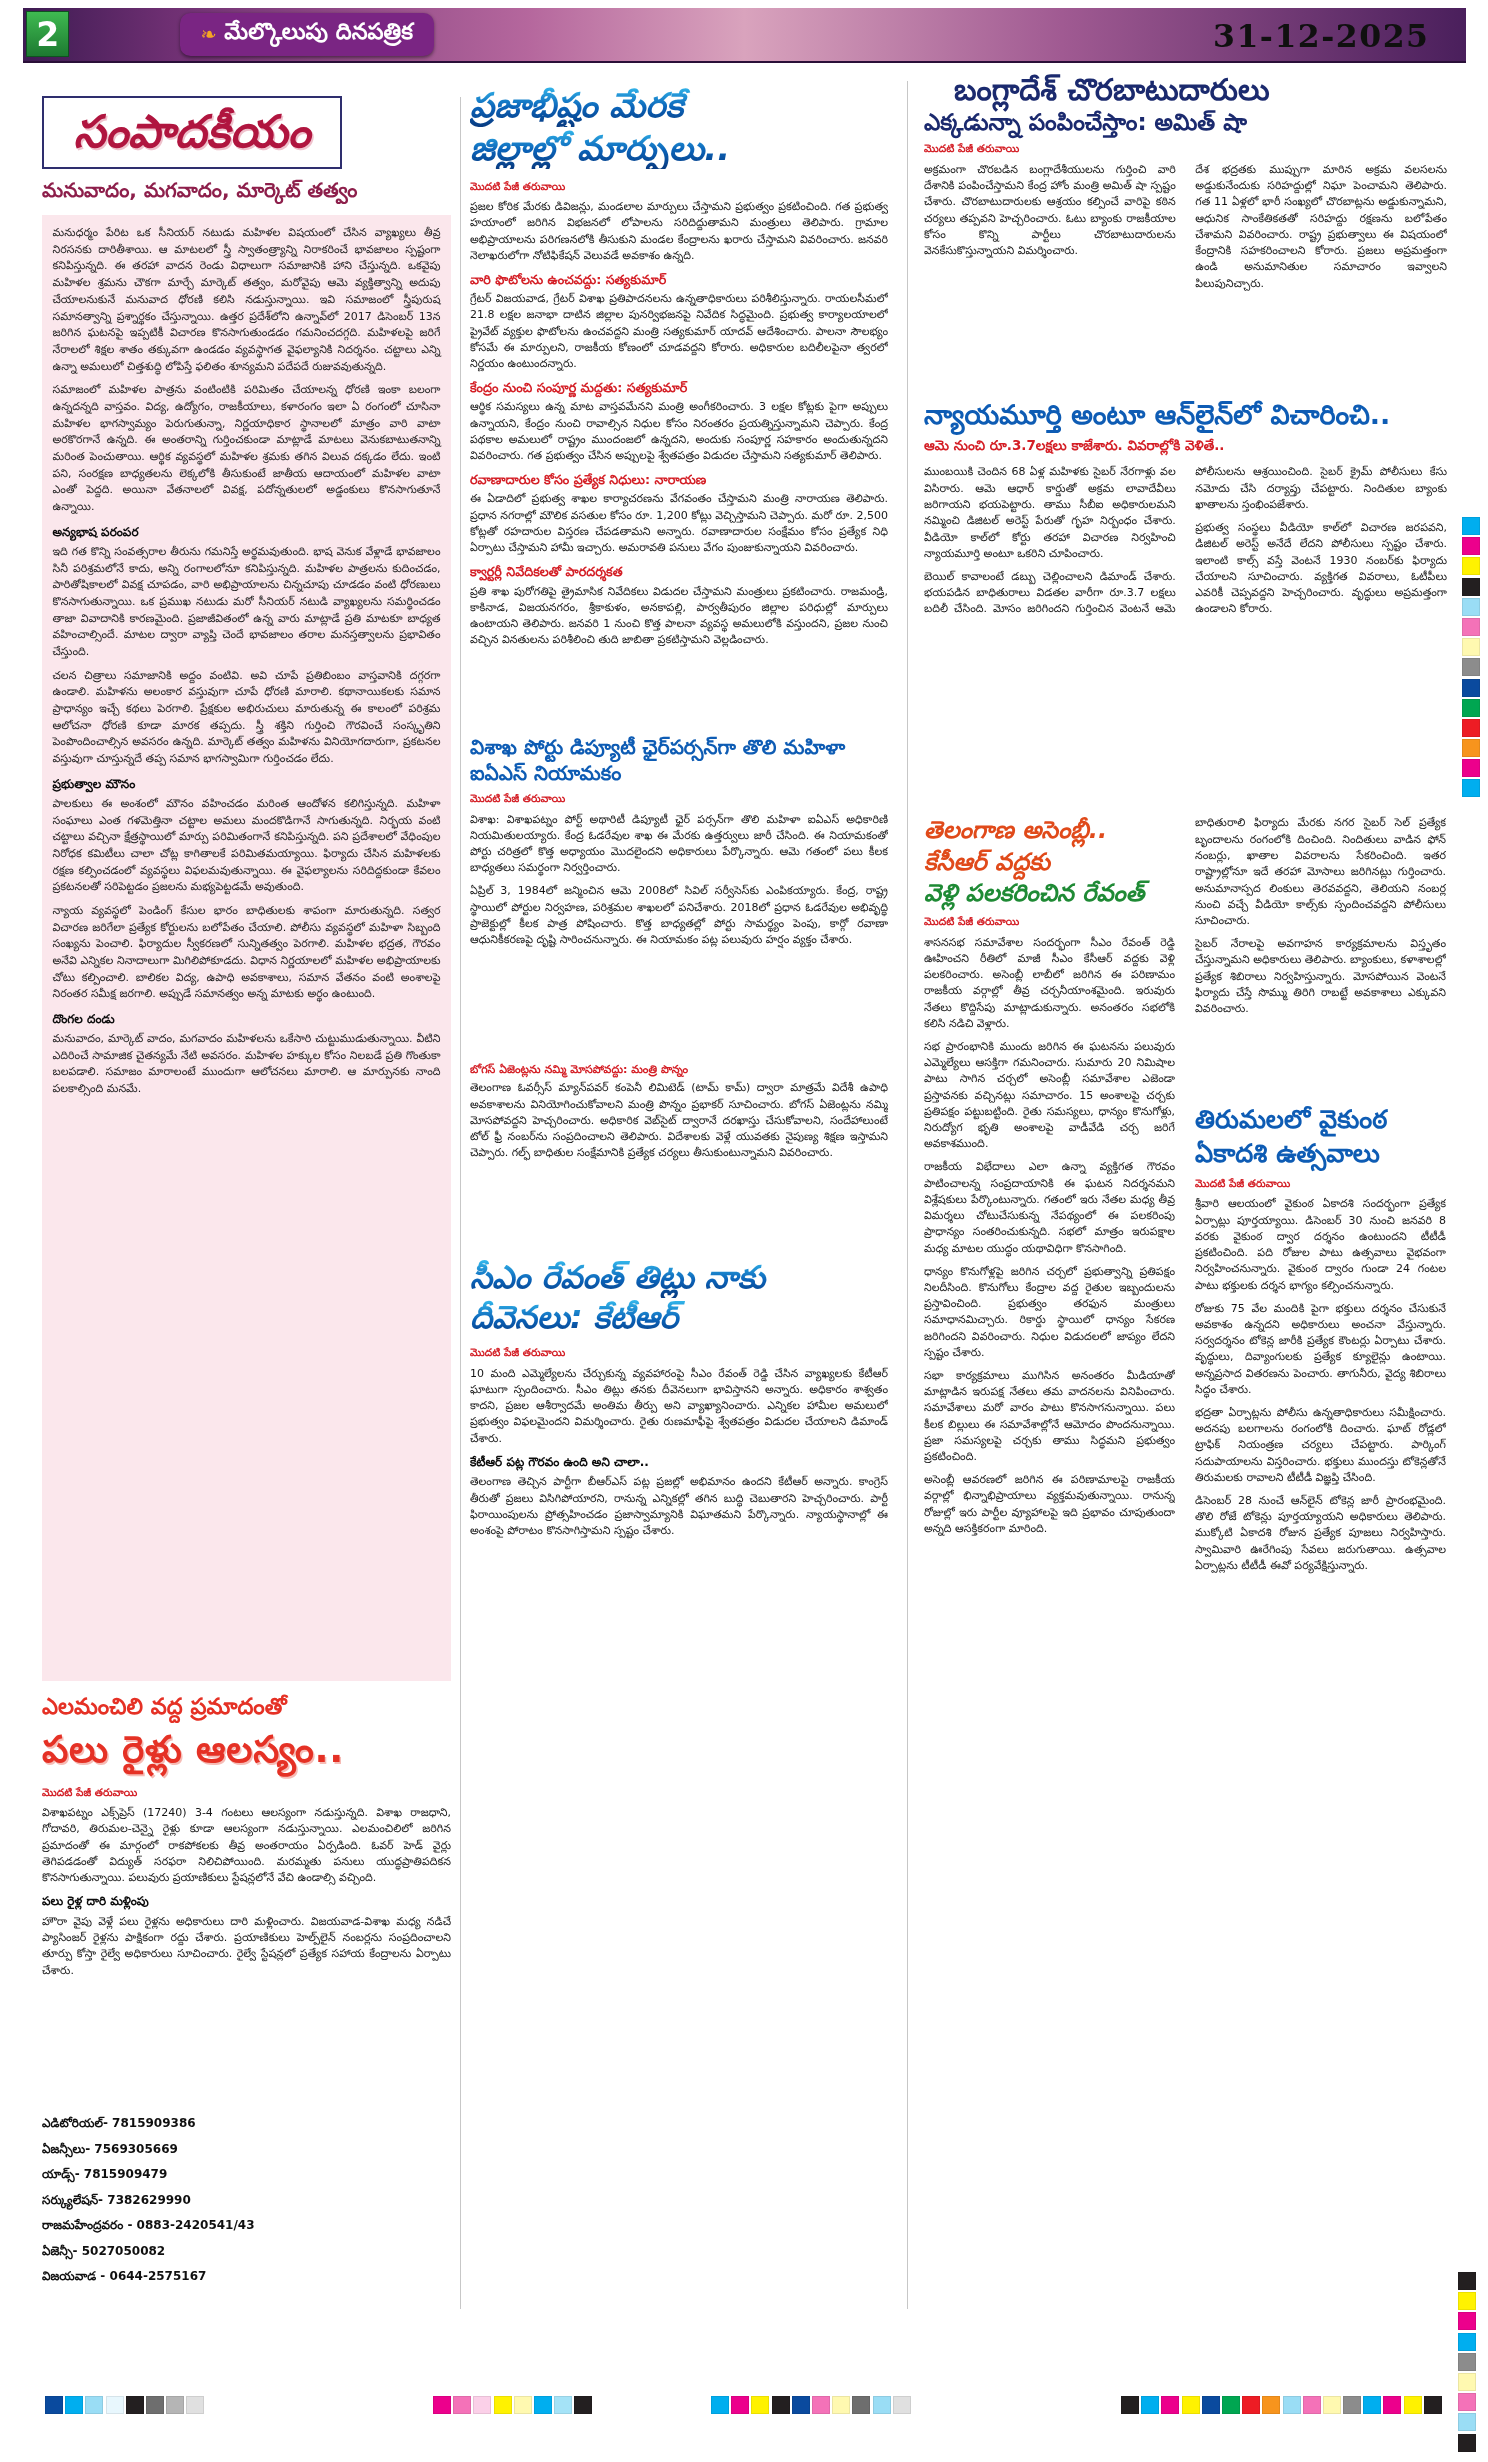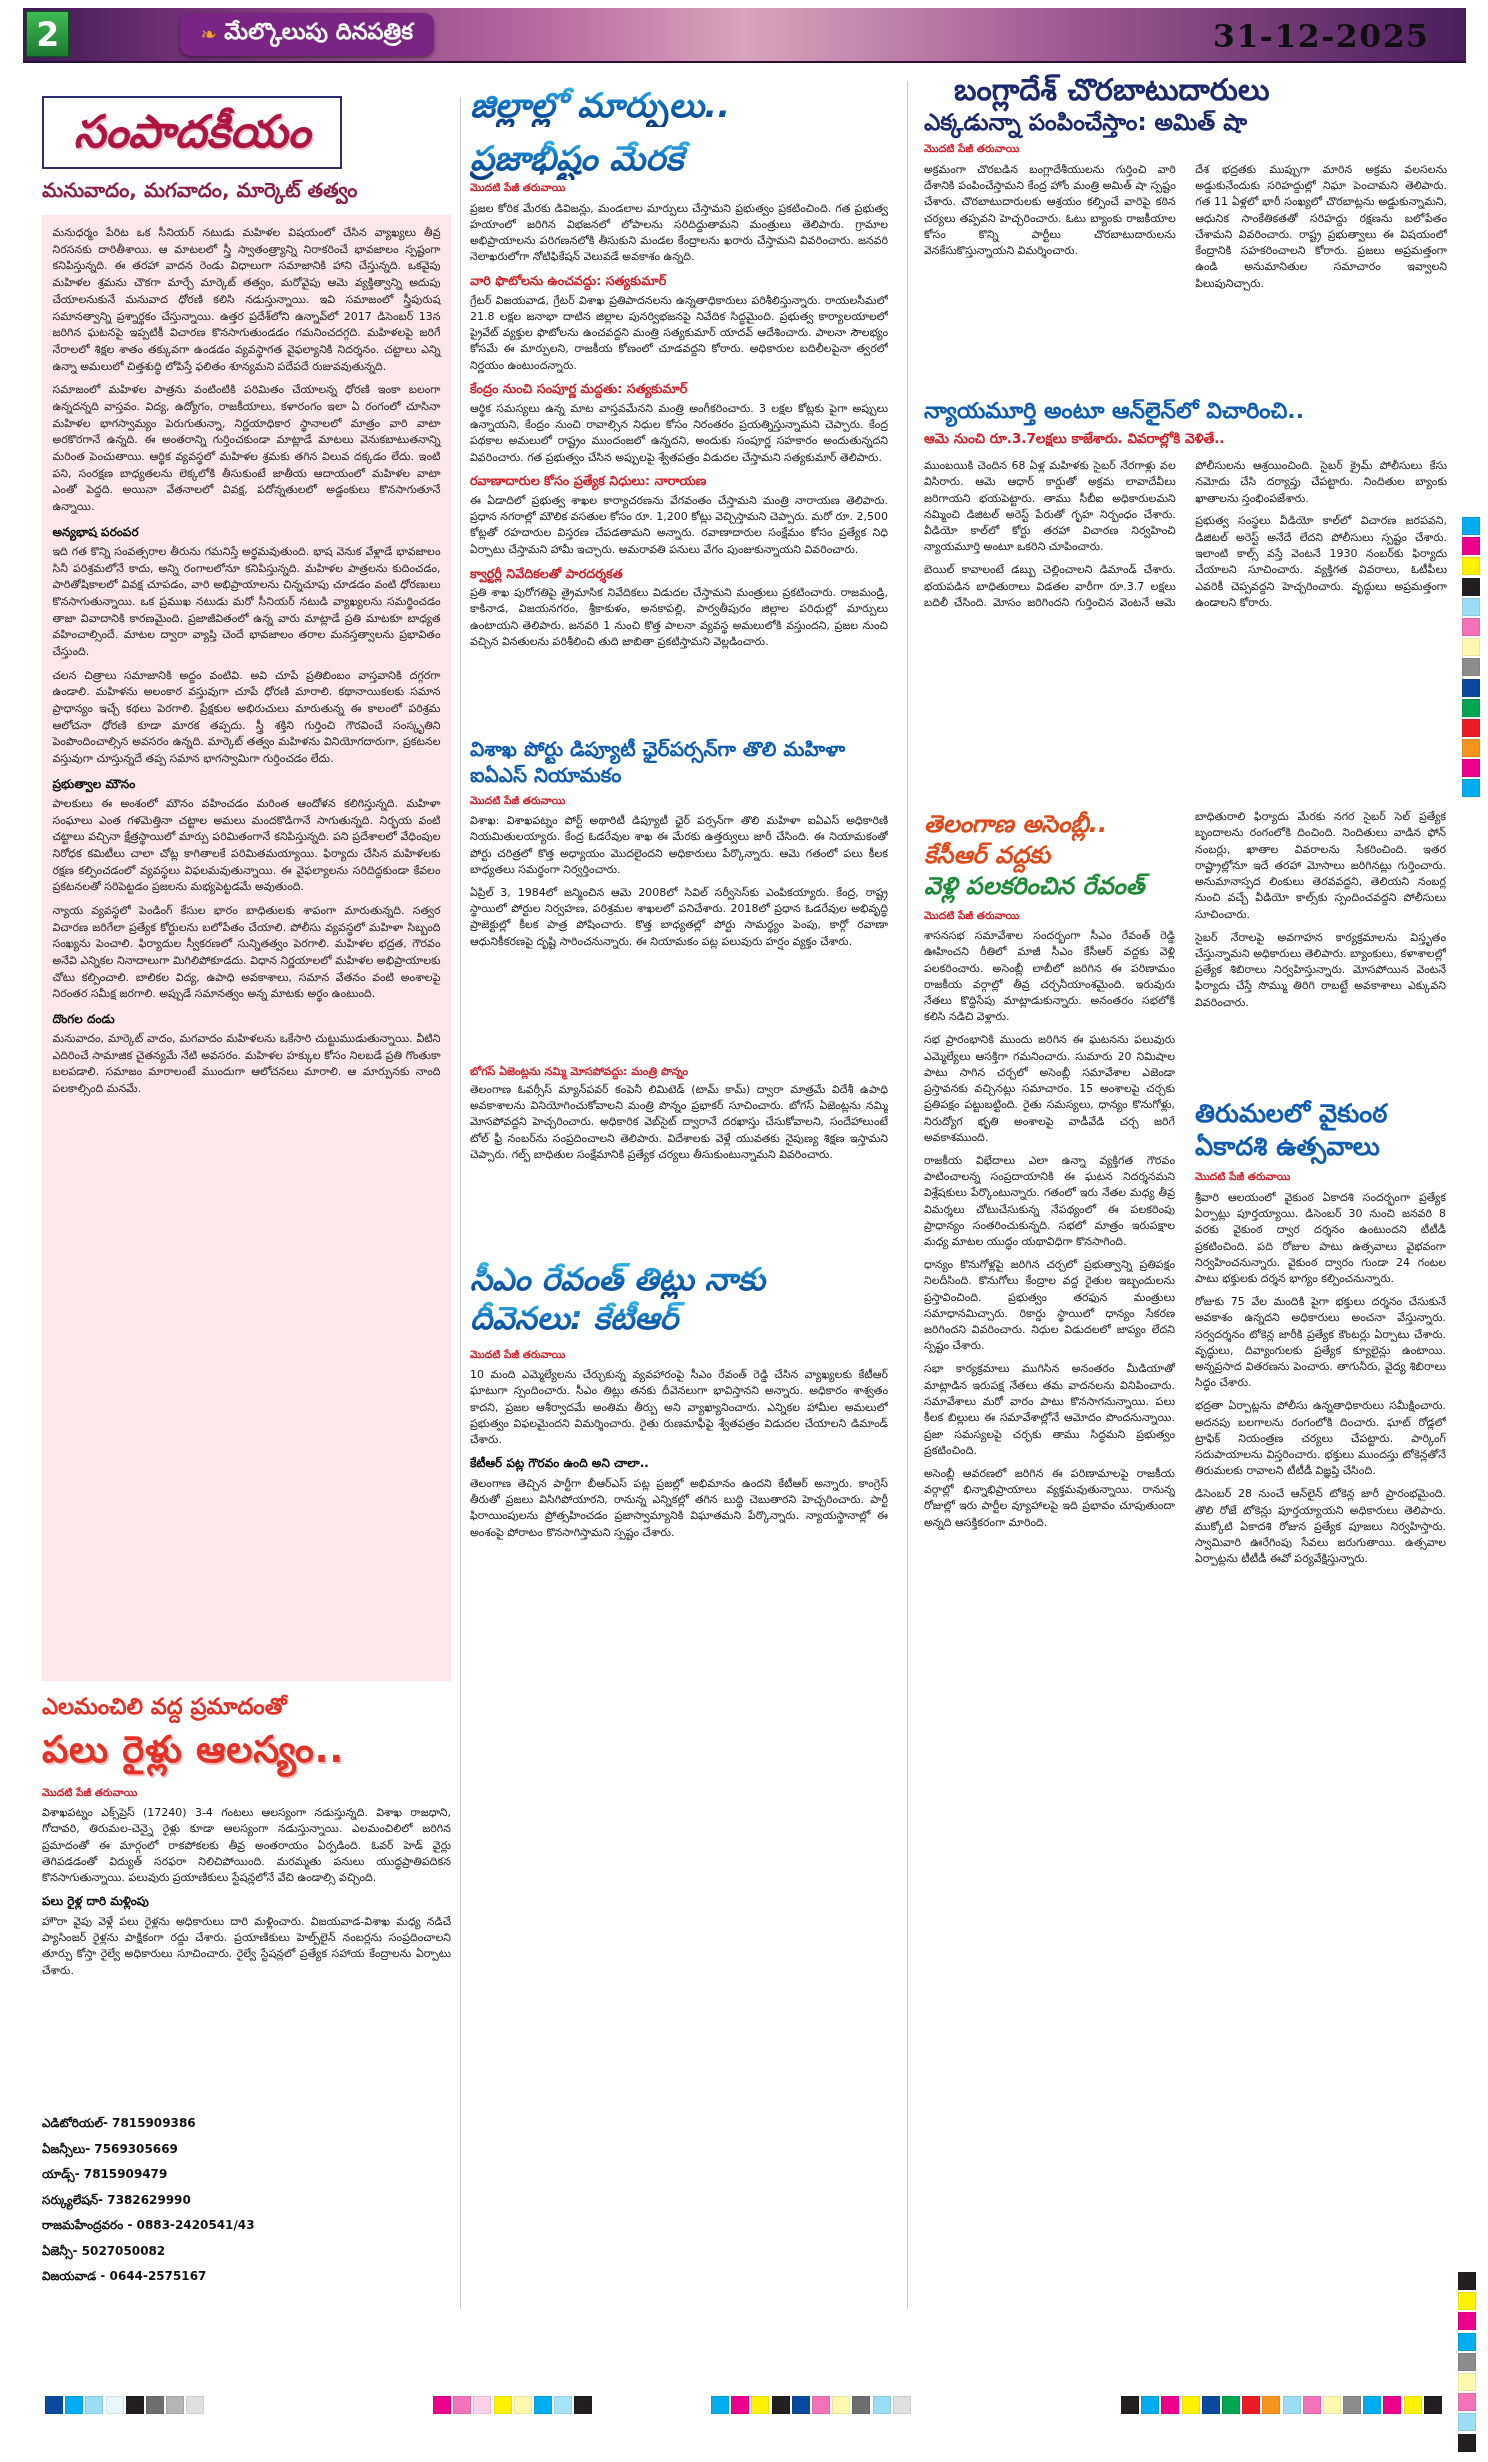--- a/index.html
+++ b/index.html
@@ -114,22 +114,22 @@
         <div class="blk-p">ఏజన్సీలు- 7569305669</div>
         <div class="blk-p">యాడ్స్- 7815909479</div>
         <div class="blk-p">సర్క్యులేషన్- 7382629990</div>
         <div class="blk-p">రాజమహేంద్రవరం - 0883-2420541/43</div>
         <div class="blk-p">ఏజెన్సీ- 5027050082</div>
         <div class="blk-p">విజయవాడ - 0644-2575167</div>
       </div>
   </div>
 
   <div class="col" style="left:470px;top:84px;width:418px">
+    <div class="h-grad" style="font-size:34px">ప్రజాభీష్టం మేరకే</div>
     <div class="h-grad" style="font-size:34px;margin-bottom:10.5px">జిల్లాల్లో మార్పులు..</div>
-    <div class="h-grad" style="font-size:34px">ప్రజాభీష్టం మేరకే</div>
     <div class="continued">మొదటి పేజీ తరువాయి</div>
     <div class="body-text clamp" style="height:523px">
         <div class="blk-p">ప్రజల కోరిక మేరకు డివిజన్లు, మండలాల మార్పులు చేస్తామని ప్రభుత్వం ప్రకటించింది. గత ప్రభుత్వ హయాంలో జరిగిన విభజనలో లోపాలను సరిదిద్దుతామని మంత్రులు తెలిపారు. గ్రామాల అభిప్రాయాలను పరిగణనలోకి తీసుకుని మండల కేంద్రాలను ఖరారు చేస్తామని వివరించారు. జనవరి నెలాఖరులోగా నోటిఫికేషన్ వెలువడే అవకాశం ఉన్నది.</div>
         <div class="blk-rh">వారి ఫొటోలను ఉంచవద్దు: సత్యకుమార్</div>
         <div class="blk-p">గ్రేటర్ విజయవాడ, గ్రేటర్ విశాఖ ప్రతిపాదనలను ఉన్నతాధికారులు పరిశీలిస్తున్నారు. రాయలసీమలో 21.8 లక్షల జనాభా దాటిన జిల్లాల పునర్విభజనపై నివేదిక సిద్ధమైంది. ప్రభుత్వ కార్యాలయాలలో ప్రైవేట్ వ్యక్తుల ఫొటోలను ఉంచవద్దని మంత్రి సత్యకుమార్ యాదవ్ ఆదేశించారు. పాలనా సౌలభ్యం కోసమే ఈ మార్పులని, రాజకీయ కోణంలో చూడవద్దని కోరారు. అధికారుల బదిలీలపైనా త్వరలో నిర్ణయం ఉంటుందన్నారు.</div>
         <div class="blk-rh">కేంద్రం నుంచి సంపూర్ణ మద్దతు: సత్యకుమార్</div>
         <div class="blk-p">ఆర్థిక సమస్యలు ఉన్న మాట వాస్తవమేనని మంత్రి అంగీకరించారు. 3 లక్షల కోట్లకు పైగా అప్పులు ఉన్నాయని, కేంద్రం నుంచి రావాల్సిన నిధుల కోసం నిరంతరం ప్రయత్నిస్తున్నామని చెప్పారు. కేంద్ర పథకాల అమలులో రాష్ట్రం ముందంజలో ఉన్నదని, అందుకు సంపూర్ణ సహకారం అందుతున్నదని వివరించారు. గత ప్రభుత్వం చేసిన అప్పులపై శ్వేతపత్రం విడుదల చేస్తామని సత్యకుమార్ తెలిపారు.</div>
         <div class="blk-rh">రవాణాదారుల కోసం ప్రత్యేక నిధులు: నారాయణ</div>
         <div class="blk-p">ఈ ఏడాదిలో ప్రభుత్వ శాఖల కార్యాచరణను వేగవంతం చేస్తామని మంత్రి నారాయణ తెలిపారు. ప్రధాన నగరాల్లో మౌలిక వసతుల కోసం రూ. 1,200 కోట్లు వెచ్చిస్తామని చెప్పారు. మరో రూ. 2,500 కోట్లతో రహదారుల విస్తరణ చేపడతామని అన్నారు. రవాణాదారుల సంక్షేమం కోసం ప్రత్యేక నిధి ఏర్పాటు చేస్తామని హామీ ఇచ్చారు. అమరావతి పనులు వేగం పుంజుకున్నాయని వివరించారు.</div>
         <div class="blk-rh">క్వార్టర్లీ నివేదికలతో పారదర్శకత</div>
@@ -160,21 +160,21 @@
 
   <div class="col" style="left:924px;top:72px;width:523px">
     <div class="h-navy l1">బంగ్లాదేశ్ చొరబాటుదారులు</div>
     <div class="h-navy l2">ఎక్కడున్నా పంపించేస్తాం: అమిత్ షా</div>
     <div class="continued">మొదటి పేజీ తరువాయి</div>
     <div class="body-text twocol clamp" style="height:222px">
         <div class="blk-p">అక్రమంగా చొరబడిన బంగ్లాదేశీయులను గుర్తించి వారి దేశానికి పంపించేస్తామని కేంద్ర హోం మంత్రి అమిత్ షా స్పష్టం చేశారు. చొరబాటుదారులకు ఆశ్రయం కల్పించే వారిపై కఠిన చర్యలు తప్పవని హెచ్చరించారు. ఓటు బ్యాంకు రాజకీయాల కోసం కొన్ని పార్టీలు చొరబాటుదారులను వెనకేసుకొస్తున్నాయని విమర్శించారు.</div>
         <div class="blk-p">దేశ భద్రతకు ముప్పుగా మారిన అక్రమ వలసలను అడ్డుకునేందుకు సరిహద్దుల్లో నిఘా పెంచామని తెలిపారు. గత 11 ఏళ్లలో భారీ సంఖ్యలో చొరబాట్లను అడ్డుకున్నామని, ఆధునిక సాంకేతికతతో సరిహద్దు రక్షణను బలోపేతం చేశామని వివరించారు. రాష్ట్ర ప్రభుత్వాలు ఈ విషయంలో కేంద్రానికి సహకరించాలని కోరారు. ప్రజలు అప్రమత్తంగా ఉండి అనుమానితుల సమాచారం ఇవ్వాలని పిలుపునిచ్చారు.</div>
       </div>
 
-    <div class="h-blue" style="font-size:22px;margin:13.5px 0 4.5px">న్యాయమూర్తి అంటూ ఆన్‌లైన్‌లో విచారించి..</div>
+    <div class="h-blue" style="font-size:27px;margin:13.5px 0 4.5px">న్యాయమూర్తి అంటూ ఆన్‌లైన్‌లో విచారించి..</div>
     <div class="deck">ఆమె నుంచి రూ.3.7లక్షలు కాజేశారు. వివరాల్లోకి వెళితే..</div>
     <div class="body-text twocol clamp" style="height:339px">
         <div class="blk-p">ముంబయికి చెందిన 68 ఏళ్ల మహిళకు సైబర్ నేరగాళ్లు వల విసిరారు. ఆమె ఆధార్ కార్డుతో అక్రమ లావాదేవీలు జరిగాయని భయపెట్టారు. తాము సీబీఐ అధికారులమని నమ్మించి డిజిటల్ అరెస్ట్ పేరుతో గృహ నిర్బంధం చేశారు. వీడియో కాల్‌లో కోర్టు తరహా విచారణ నిర్వహించి న్యాయమూర్తి అంటూ ఒకరిని చూపించారు.</div>
         <div class="blk-p">బెయిల్ కావాలంటే డబ్బు చెల్లించాలని డిమాండ్ చేశారు. భయపడిన బాధితురాలు విడతల వారీగా రూ.3.7 లక్షలు బదిలీ చేసింది. మోసం జరిగిందని గుర్తించిన వెంటనే ఆమె పోలీసులను ఆశ్రయించింది. సైబర్ క్రైమ్ పోలీసులు కేసు నమోదు చేసి దర్యాప్తు చేపట్టారు. నిందితుల బ్యాంకు ఖాతాలను స్తంభింపజేశారు.</div>
         <div class="blk-p">ప్రభుత్వ సంస్థలు వీడియో కాల్‌లో విచారణ జరపవని, డిజిటల్ అరెస్ట్ అనేదే లేదని పోలీసులు స్పష్టం చేశారు. ఇలాంటి కాల్స్ వస్తే వెంటనే 1930 నంబర్‌కు ఫిర్యాదు చేయాలని సూచించారు. వ్యక్తిగత వివరాలు, ఓటీపీలు ఎవరికీ చెప్పవద్దని హెచ్చరించారు. వృద్ధులు అప్రమత్తంగా ఉండాలని కోరారు.</div>
       </div>
 
     <div class="split">
       <div class="subcol">
         <div class="h-red-it">తెలంగాణ అసెంబ్లీ.. కేసీఆర్ వద్దకు</div>

